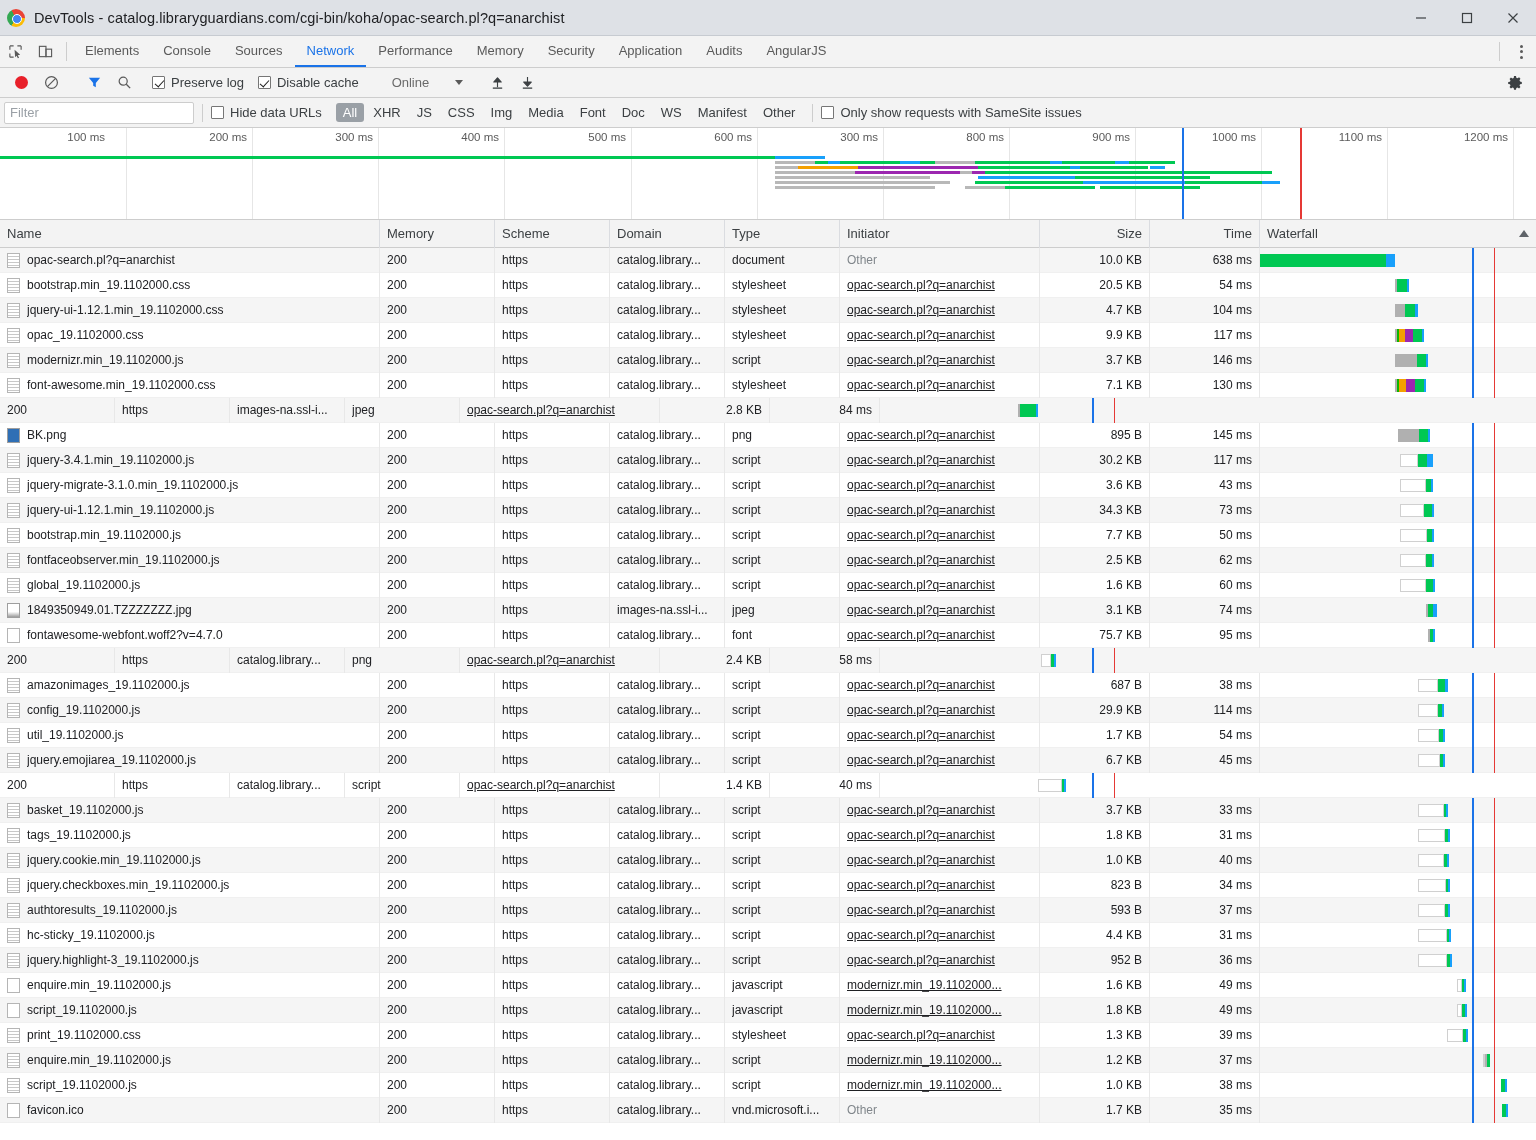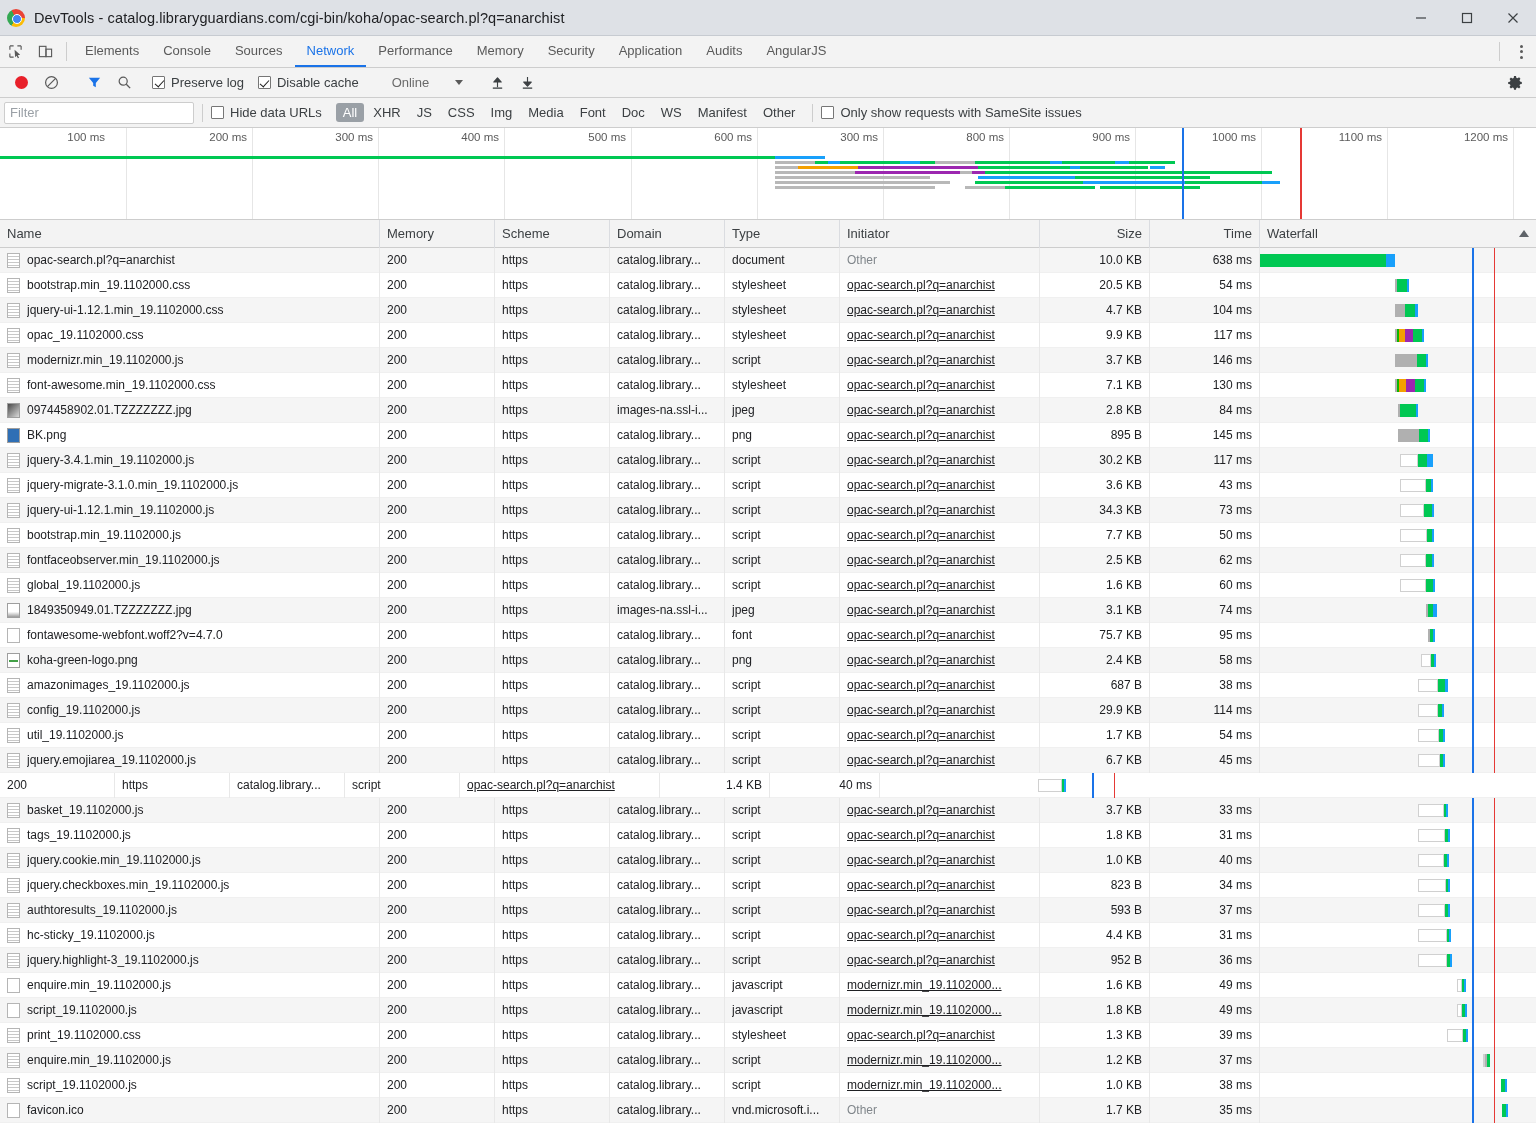--- a/index.html
+++ b/index.html
@@ -678,24 +678,20 @@
           <div class="wf-seg wf-dns" style="left: 137.452px; width: 2px;"></div>
           <div class="wf-seg wf-conn" style="left: 139.452px; width: 6.36923px;"></div>
           <div class="wf-seg wf-ssl" style="left: 145.822px; width: 9.34154px;"></div>
           <div class="wf-seg wf-wait" style="left: 155.163px; width: 8.49231px;"></div>
           <div class="wf-seg wf-dl" style="left: 163.655px; width: 2px;"></div>
           <div class="wf-vline" style="left: 212.308px; background: rgb(26, 115, 232);"></div>
           <div class="wf-vline" style="left: 233.538px; background: rgb(229, 57, 53);"></div>
         </div>
       </div>
       <div class="row odd">
-        <div class="cell c-name">
-          <span class="ficon img a"></span>
-          <span class="ellip">0974458902.01.TZZZZZZZ.jpg</span>
-        </div>
         <div class="cell c-status">
           <span class="ellip">200</span>
         </div>
         <div class="cell c-scheme">
           <span class="ellip">https</span>
         </div>
         <div class="cell c-domain">
           <span class="ellip">images-na.ssl-i...</span>
         </div>
         <div class="cell c-type">
@@ -1018,24 +1014,20 @@
         </div>
         <div class="cell c-wf">
           <div class="wf-seg wf-stall" style="left: 167.723px; width: 2px;"></div>
           <div class="wf-seg wf-wait" style="left: 169.723px; width: 2.97231px;"></div>
           <div class="wf-seg wf-dl" style="left: 172.695px; width: 2px;"></div>
           <div class="wf-vline" style="left: 212.308px; background: rgb(26, 115, 232);"></div>
           <div class="wf-vline" style="left: 233.538px; background: rgb(229, 57, 53);"></div>
         </div>
       </div>
       <div class="row odd">
-        <div class="cell c-name">
-          <span class="ficon img d"></span>
-          <span class="ellip">koha-green-logo.png</span>
-        </div>
         <div class="cell c-status">
           <span class="ellip">200</span>
         </div>
         <div class="cell c-scheme">
           <span class="ellip">https</span>
         </div>
         <div class="cell c-domain">
           <span class="ellip">catalog.library...</span>
         </div>
         <div class="cell c-type">

